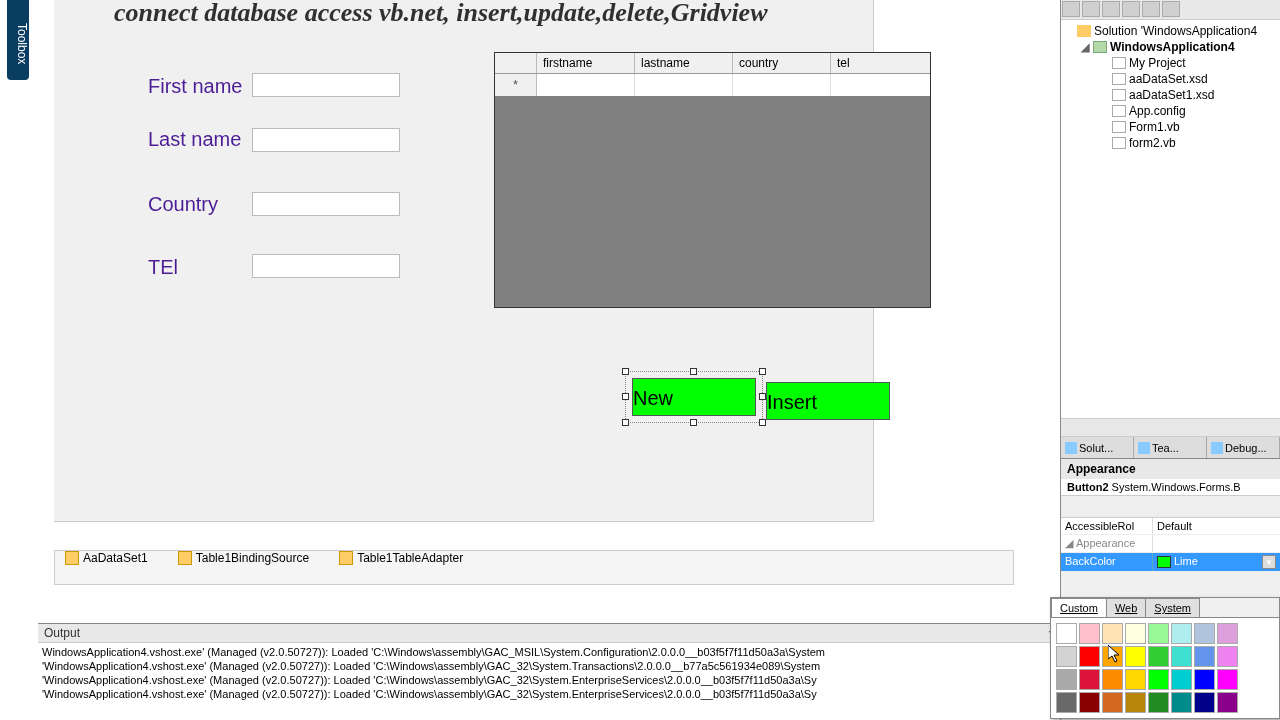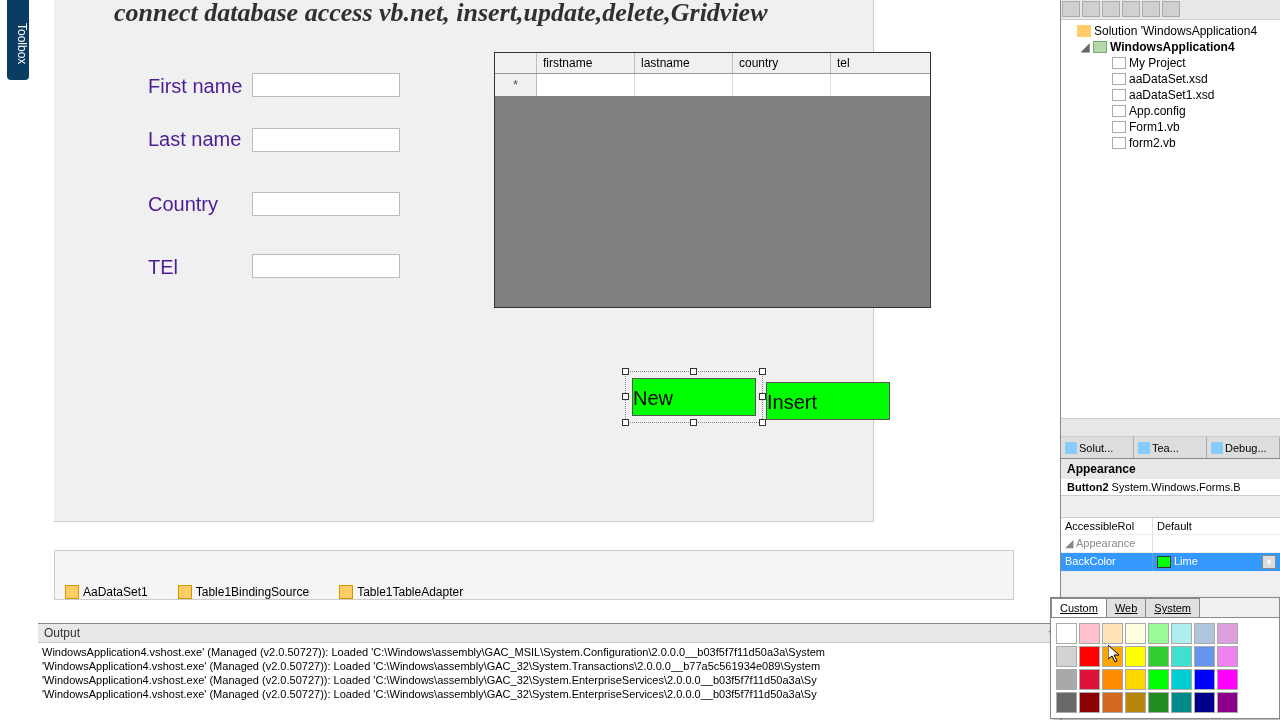--- a/index.html
+++ b/index.html
@@ -40,21 +40,21 @@
 .btn-new { left: 578px; top: 378px; }
 .btn-insert { left: 712px; top: 382px; }
 
 .sel-handles { position: absolute; left: 571px; top: 371px; width: 138px; height: 52px; border: 1px dotted #888; }
 .sel-handles .h { position: absolute; width: 7px; height: 7px; background: #fff; border: 1px solid #333; }
 .sel-handles .tl { left: -4px; top: -4px; } .sel-handles .tm { left: 50%; margin-left: -4px; top: -4px; }
 .sel-handles .tr { right: -4px; top: -4px; } .sel-handles .ml { left: -4px; top: 50%; margin-top: -4px; }
 .sel-handles .mr { right: -4px; top: 50%; margin-top: -4px; } .sel-handles .bl { left: -4px; bottom: -4px; }
 .sel-handles .bm { left: 50%; margin-left: -4px; bottom: -4px; } .sel-handles .br { right: -4px; bottom: -4px; }
 
-.component-tray { position: absolute; left: 16px; top: 550px; width: 960px; height: 50px; background: #f5f5f5; border: 1px solid #ccc; display: flex; align-items: flex-end; gap: 30px; padding-left: 10px; font-size: 12px; }
+.component-tray { position: absolute; left: 16px; top: 550px; width: 960px; height: 35px; background: #f5f5f5; border: 1px solid #ccc; display: flex; align-items: flex-start; gap: 30px; padding-left: 10px; font-size: 12px; }
 .component-tray .comp { display: flex; align-items: center; gap: 4px; }
 .comp-icon { width: 14px; height: 14px; background: #fc6; border: 1px solid #c90; display: inline-block; }
 
 .output-panel { position: absolute; left: 0; top: 623px; width: 1048px; height: 97px; background: #fff; border-top: 1px solid #888; }
 .output-title { background: #e8e8e8; color: #333; font-size: 12px; padding: 2px 6px; border-bottom: 1px solid #ccc; display: flex; justify-content: space-between; }
 .output-toolbar { display: flex; align-items: center; gap: 4px; padding: 2px 6px; font-size: 12px; border-bottom: 1px solid #ddd; }
 .output-toolbar select { font-size: 12px; width: 280px; }
 .output-toolbar .tbtn { width: 18px; height: 18px; border: 1px solid transparent; display: inline-block; }
 .output-log { font-family: Consolas, monospace; font-size: 11px; padding: 2px 4px; white-space: nowrap; overflow: hidden; line-height: 14px; }
 

